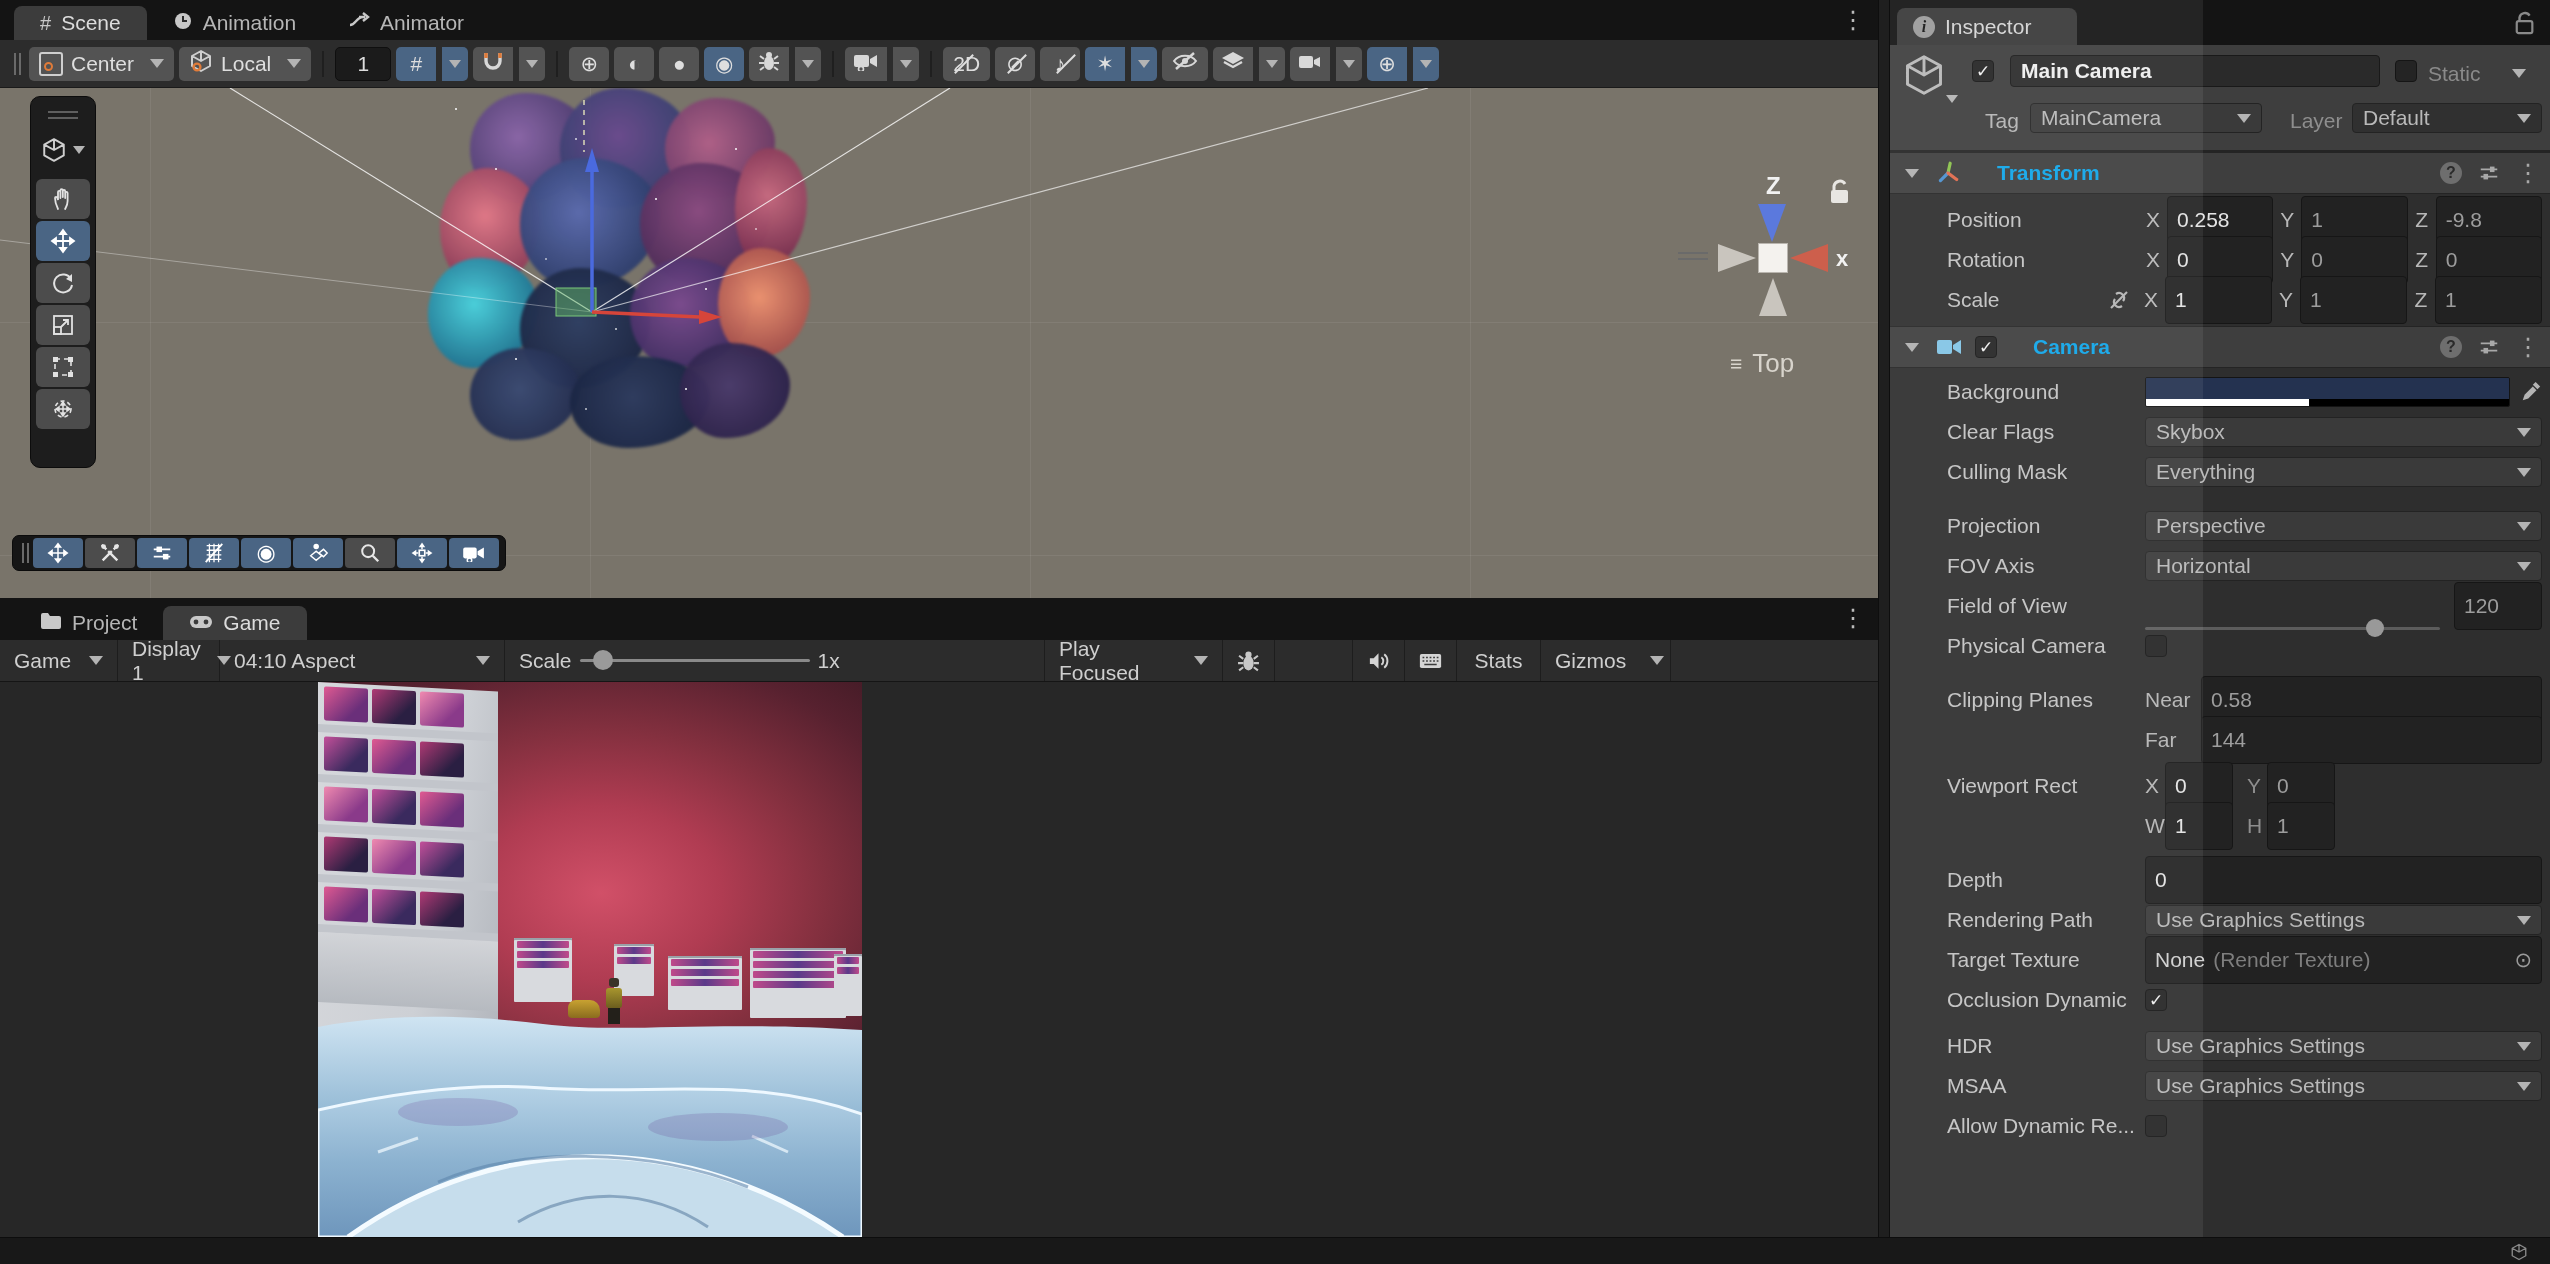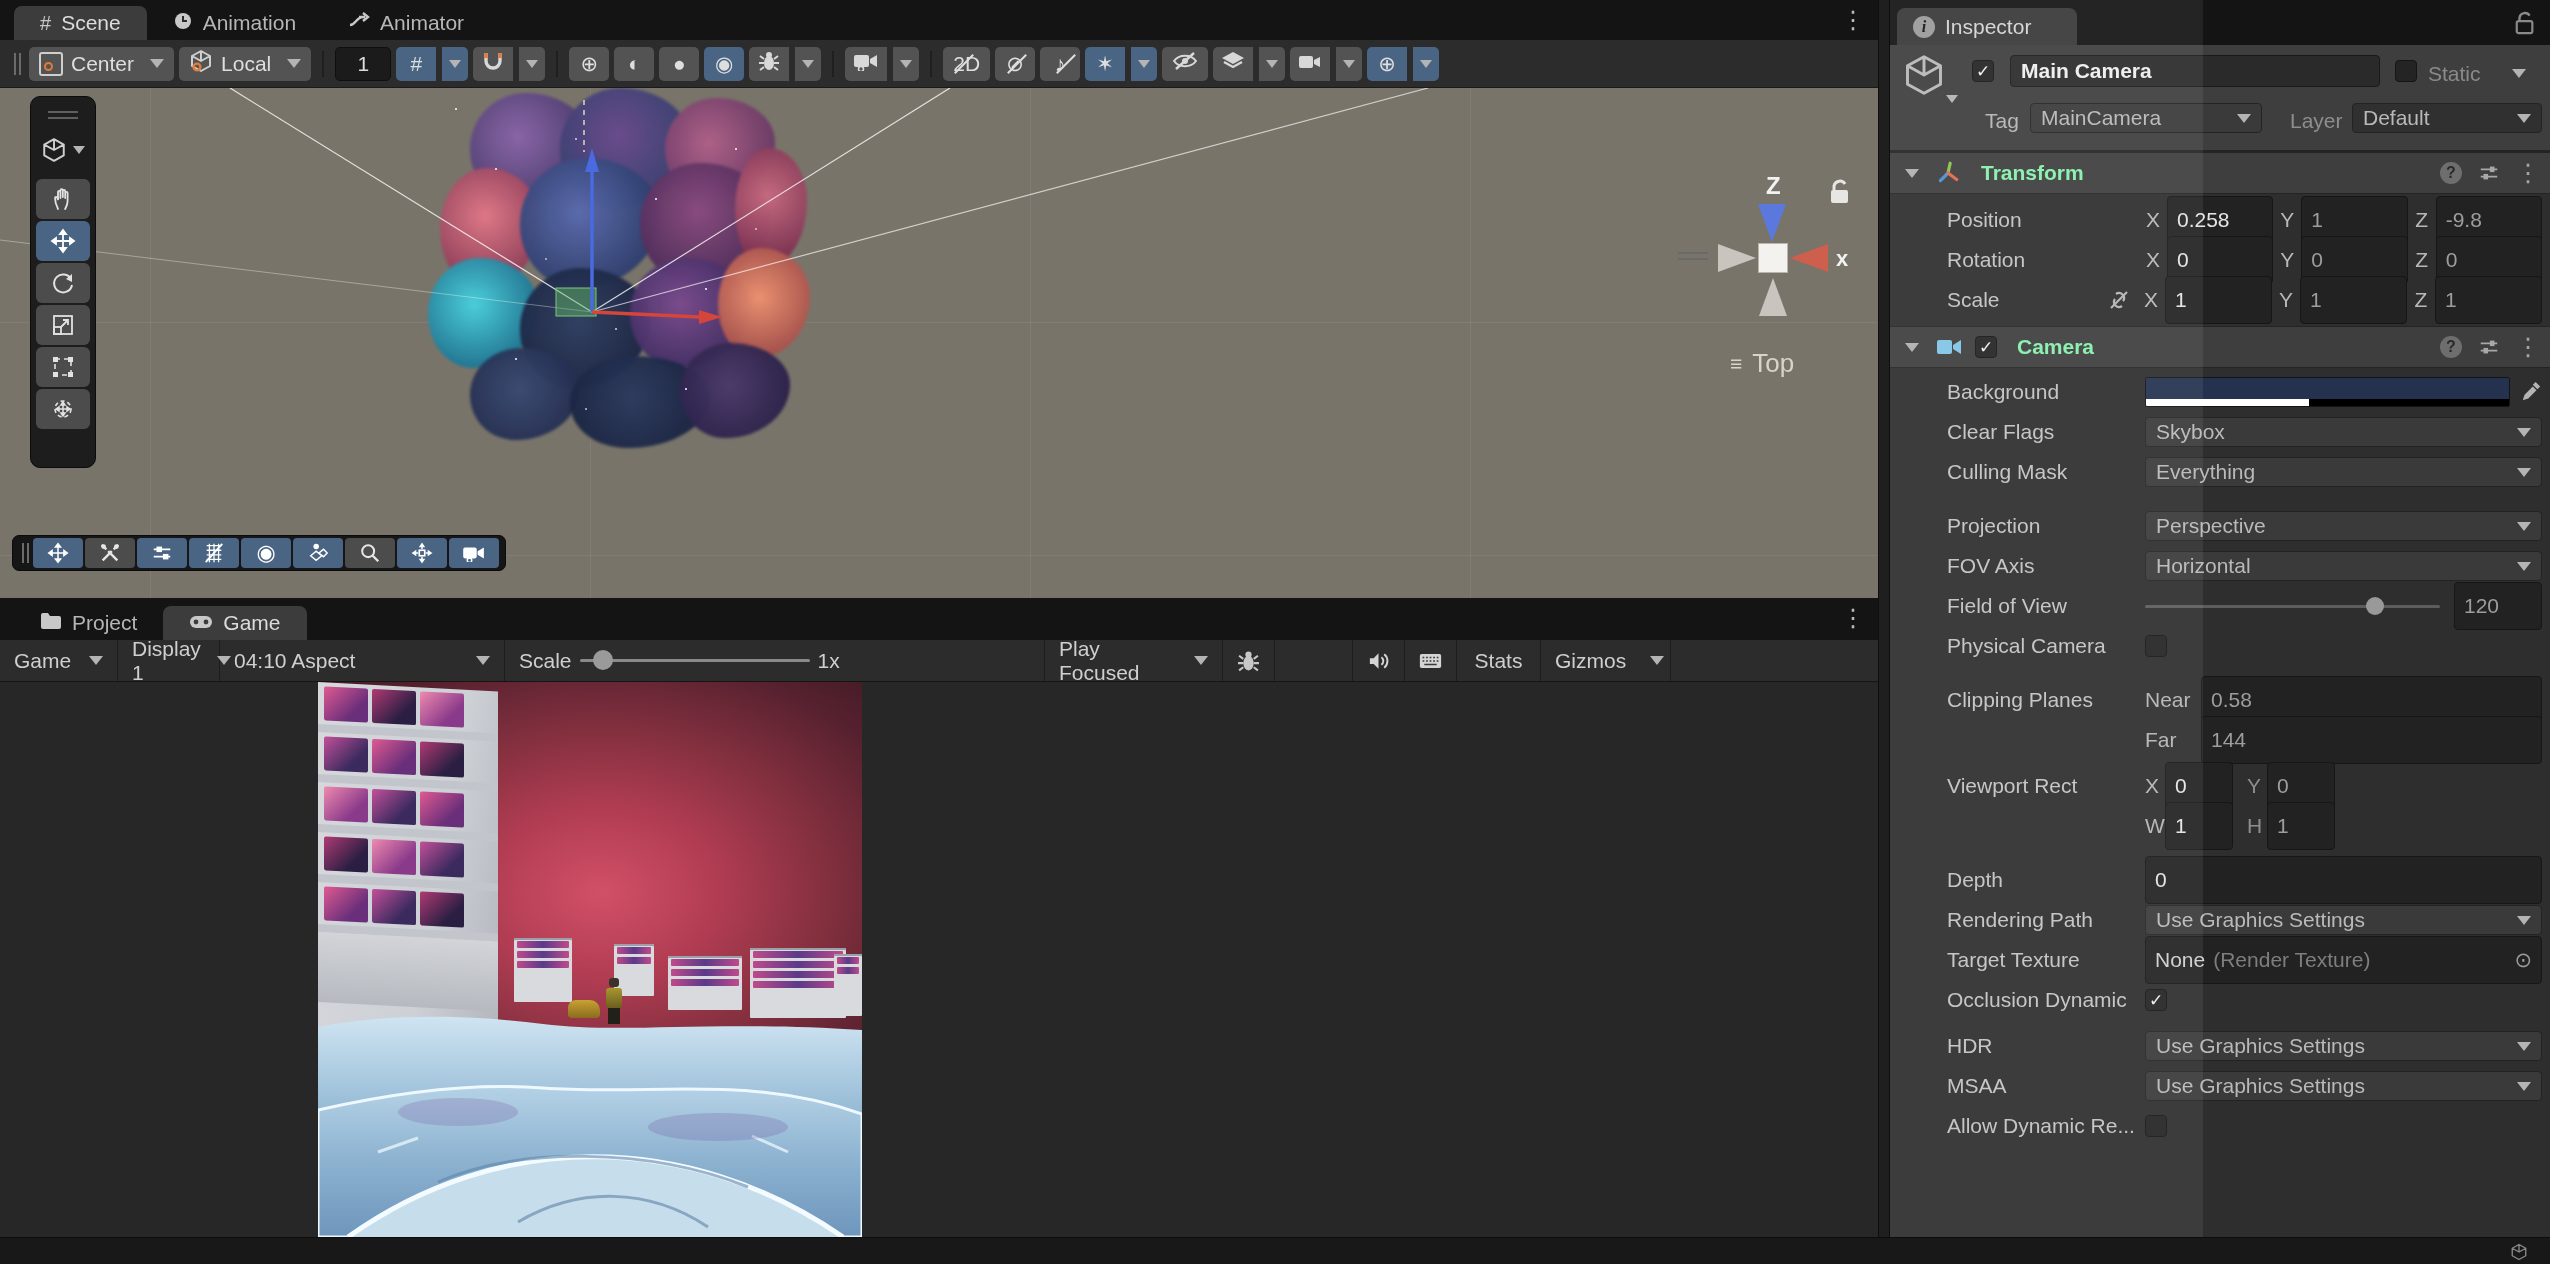--- a/index.html
+++ b/index.html
@@ -95,32 +95,32 @@
   .insp-tabbar { position:absolute; top:0; left:0; width:100%; height:45px; background:#141414; }
   .insp-tab { position:absolute; left:7px; top:8px; width:180px; height:37px; background:#383838; border-radius:8px 8px 0 0; display:flex; align-items:center; gap:10px; padding:0 16px; color:#d4d4d4; }
   .info-icon { width:22px; height:22px; border-radius:50%; background:#9a9a9a; color:#141414; font-weight:bold; font-size:16px; display:flex; align-items:center; justify-content:center; font-family:"Liberation Serif",serif; font-style:italic; }
   .insp-head { position:absolute; top:45px; left:0; width:100%; height:107px; background:#3e3e3e; border-bottom:2px solid #242424; }
   .checkbox { width:22px; height:22px; background:#242424; border:1px solid #151515; border-radius:4px; display:flex; align-items:center; justify-content:center; color:#eee; font-size:17px; }
   .namefield { position:absolute; left:120px; top:10px; width:370px; height:32px; background:#2a2a2a; border:1px solid #191919; border-radius:4px; display:flex; align-items:center; padding:0 10px; color:#eee; font-weight:bold; }
   .dd { background:#3a3a3a; border:1px solid #232323; border-radius:4px; height:30px; display:flex; align-items:center; padding:0 10px; color:#b9b9b9; }
   .dd .chev { margin-left:auto; }
   .comp-head { height:42px; background:#3e3e3e; border-top:1px solid #242424; border-bottom:1px solid #242424; display:flex; align-items:center; position:relative; padding-left:15px; gap:12px; }
   .fold { width:0; height:0; border-top:9px solid #b0b0b0; border-left:7px solid transparent; border-right:7px solid transparent; margin-right:4px; }
-  .comp-title { font-weight:bold; color:#86efac; margin-left:8px; }
+  .comp-title { font-weight:bold; color:#0ea5e9; margin-left:24px; }
   .comp-icons { position:absolute; right:10px; display:flex; gap:16px; align-items:center; color:#a8a8a8; }
   .helpc { width:22px; height:22px; border-radius:50%; background:#6e6e6e; color:#2a2a2a; font-weight:bold; font-size:16px; display:flex; align-items:center; justify-content:center; }
   .irow { display:flex; align-items:center; height:40px; padding-left:57px; padding-right:8px; }
   .irow .ilabel { width:198px; flex:none; color:#c2c2c2; }
   .ival { height:48px; background:#222; border:1px solid #161616; border-radius:4px; display:flex; align-items:center; padding:0 9px; color:#9d9d9d; }
   .axisgrp { display:flex; align-items:center; flex:1; gap:6px; }
   .axisgrp .al { color:#b8b8b8; width:16px; text-align:center; flex:none; }
   .axisgrp .ival { flex:1; }
   .spacer { height:14px; }
   .ddrow { flex:1; }
-  .fovslider { flex:1; display:flex; align-items:center; gap:14px; }
+  .fovslider { flex:1; display:flex; align-items:flex-end; gap:14px; }
   .fovtrack { flex:1; height:3px; background:#5c5c5c; border-radius:2px; position:relative; }
   .fovdot { position:absolute; top:-8px; left:75%; width:18px; height:18px; border-radius:50%; background:#999; }
   .swatch { flex:1; height:30px; position:relative; border:1px solid #141414; border-radius:2px; overflow:hidden; }
   .swatch .col { position:absolute; inset:0 0 7px 0; background:#243250; }
   .swatch .alpha { position:absolute; left:0; right:0; bottom:0; height:7px; background:#000; }
   .swatch .alpha i { display:block; width:45%; height:100%; background:#fff; }
   .overlay { position:absolute; left:0; top:0; width:313px; height:1264px; background:rgba(255,255,255,0.07); pointer-events:none; z-index:50; }
 
   .bottom-bar { position:absolute; left:0; top:1237px; width:2550px; height:27px; background:#181818; border-top:1px solid #0d0d0d; z-index:60; }
 </style>

